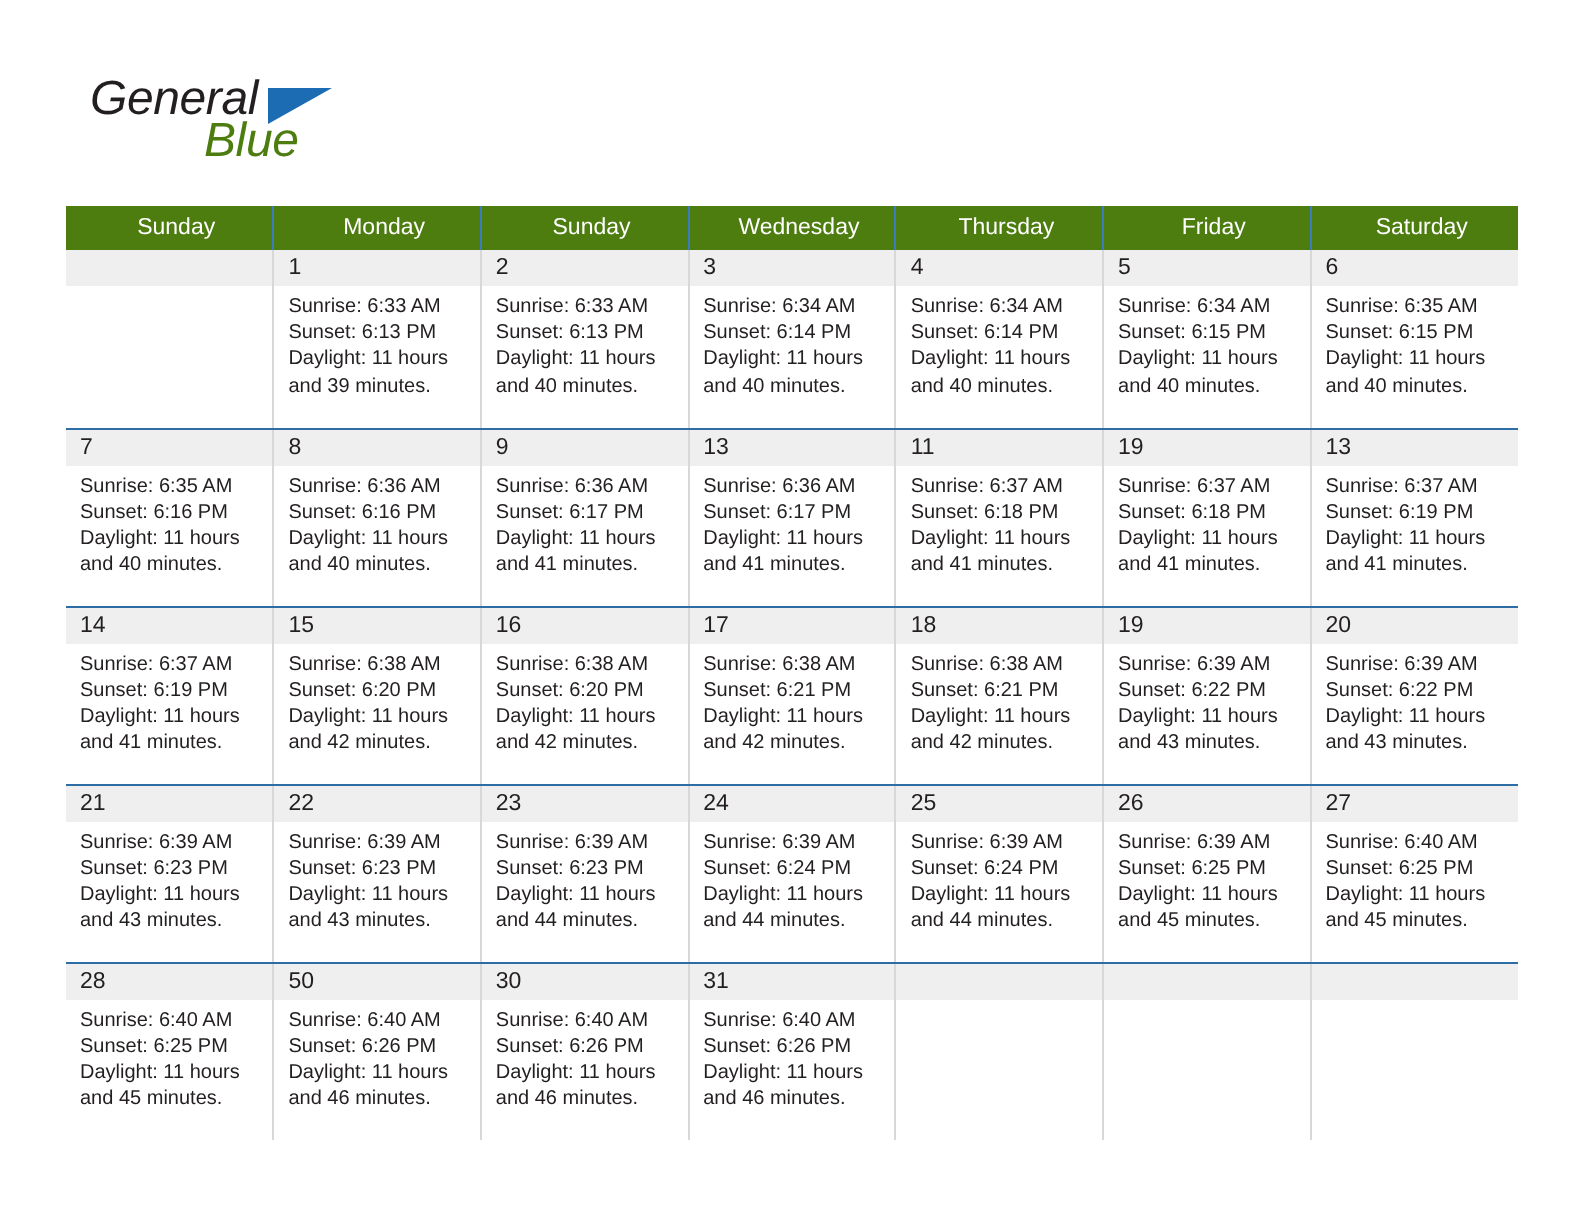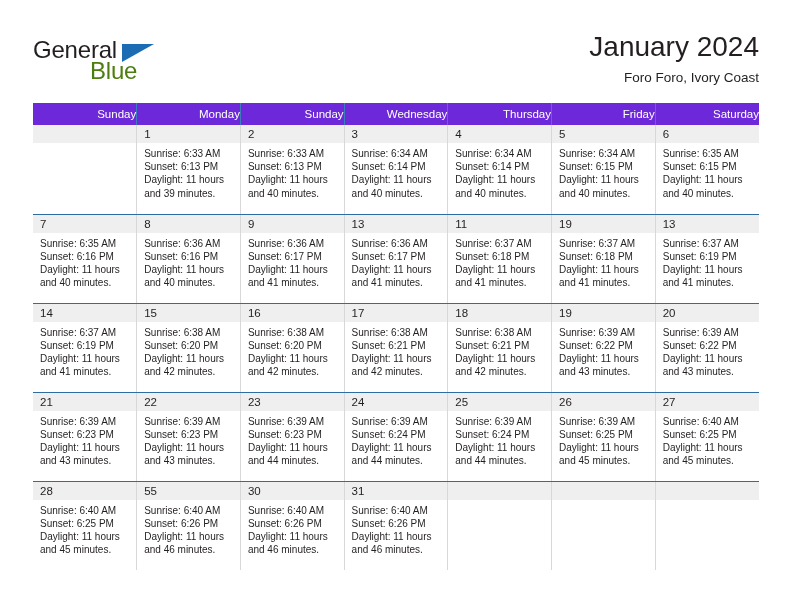--- a/index.html
+++ b/index.html
@@ -24,24 +24,25 @@
   
   .header {
     position: absolute;
     left: 33px;
     top: 30px;
     right: 33px;
     height: 62px;
   }
   .logo {
     position: absolute;
-    left: 0;
+    left: 12px;
     top: 6px;
     width: 200px;
     height: 52px;
+    font-style: italic;
   }
   .logo-general {
     position: absolute;
     left: 0;
     top: 0;
     font-size: 24px;
     letter-spacing: -0.2px;
     color: #231f20;
     font-family: "Liberation Sans", sans-serif;
   }
@@ -87,25 +88,25 @@
   
   .calendar {
     position: absolute;
     left: 33px;
     top: 103px;
     width: 726px;
     border-collapse: collapse;
     table-layout: fixed;
   }
   .calendar th {
-    background: #6d28d9;
+    background: #4d7c0f;
     color: #ffffff;
     font-size: 11.5px;
     font-weight: normal;
-    text-align: right;
+    text-align: center;
     padding: 5px 0 5px 7px;
     height: 19px;
     box-sizing: border-box;
     border-right: 1px solid #3b7cbd;
   }
   .calendar td {
     vertical-align: top;
     padding: 0;
     border-right: 1px solid #d8d8d8;
     border-bottom: 1px solid #2e6da4;
@@ -149,24 +150,20 @@
 <div class="page">
 
   <div class="header">
 
     <div class="logo">
       <span class="logo-general">General</span>
       <span class="logo-triangle"></span>
       <span class="logo-blue">Blue</span>
     </div>
 
-    <div class="title-block">
-      <div class="cal-title">January 2024</div>
-      <div class="cal-subtitle">Foro Foro, Ivory Coast</div>
-    </div>
 
   </div>
 
   <table class="calendar">
     <thead>
       <tr>
         <th>Sunday</th>
         <th>Monday</th>
         <th>Sunday</th>
         <th>Wednesday</th>
@@ -445,21 +442,21 @@
         <td>
           <div class="daynum">28</div>
           <div class="details">
             <div>Sunrise: 6:40 AM</div>
             <div>Sunset: 6:25 PM</div>
             <div>Daylight: 11 hours</div>
             <div>and 45 minutes.</div>
           </div>
         </td>
         <td>
-          <div class="daynum">55</div>
+          <div class="daynum">50</div>
           <div class="details">
             <div>Sunrise: 6:40 AM</div>
             <div>Sunset: 6:26 PM</div>
             <div>Daylight: 11 hours</div>
             <div>and 46 minutes.</div>
           </div>
         </td>
         <td>
           <div class="daynum">30</div>
           <div class="details">

